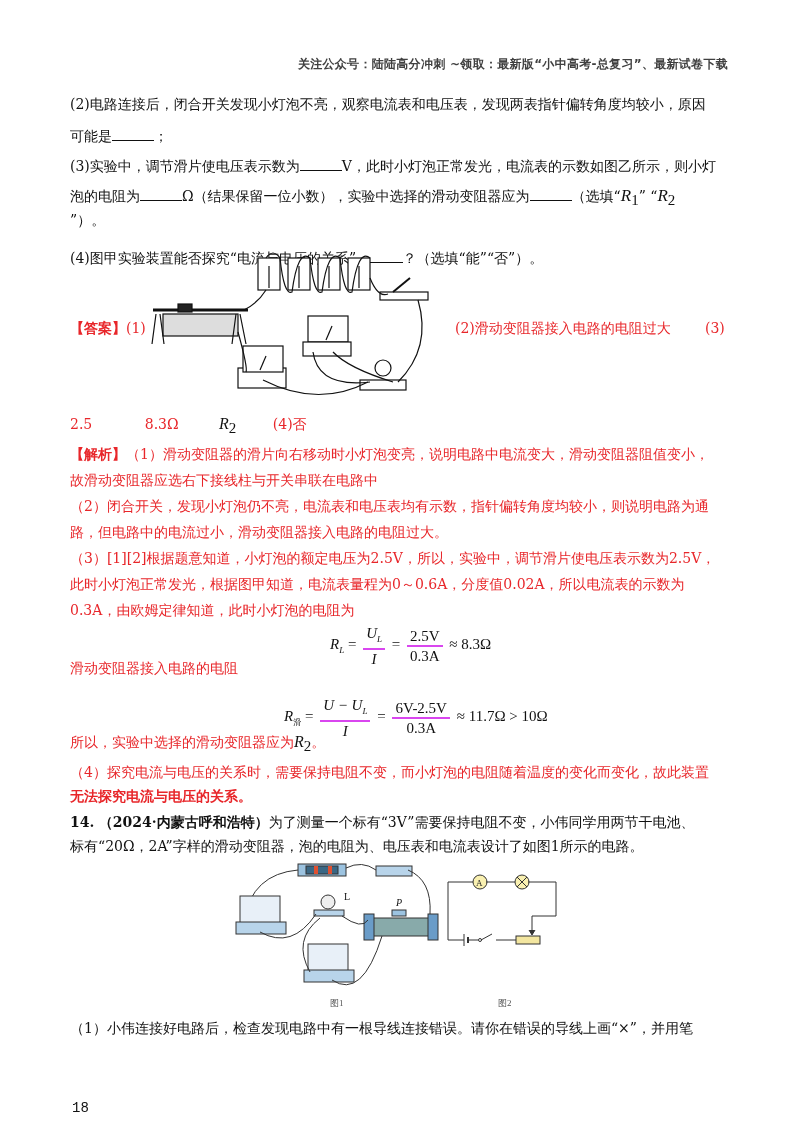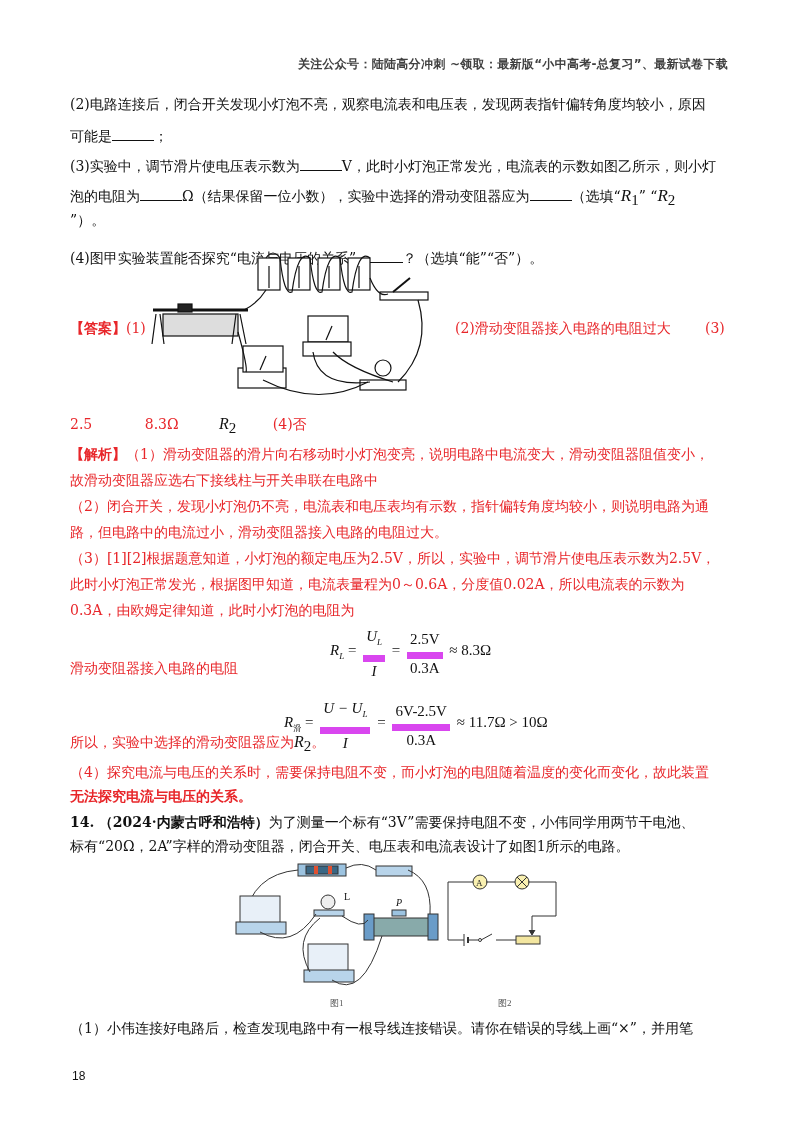--- a/index.html
+++ b/index.html
@@ -7,25 +7,25 @@
          font-family:"DejaVu Serif","Liberation Serif",serif; color:#111; }
   .abs { position:absolute; }
   .hdr { top:56px; right:72px; font-size:12px; font-weight:bold; color:#404040;
          font-family:"DejaVu Sans","Liberation Sans",sans-serif; letter-spacing:0.3px; }
   .line { position:absolute; left:70px; font-size:14px; line-height:20px; white-space:nowrap; }
   .red { color:#e8262a; }
   .blank { display:inline-block; border-bottom:1.5px solid #111; height:14px; vertical-align:baseline; }
   .bold { font-weight:bold; }
   .math { font-family:"Liberation Serif","DejaVu Serif",serif; color:#111; font-size:15px; }
   .frac { display:inline-flex; flex-direction:column; align-items:center; vertical-align:middle; margin:0 3px; }
-  .frac .num { border-bottom:7px solid #d946ef; padding:0 3px; line-height:25px; }
+  .frac .num { border-bottom:2px solid #d946ef; padding:0 3px; line-height:18px; }
   .frac .den { padding:0 3px; line-height:18px; }
   .it { font-style:italic; }
   sub { font-size:9px; }
-  .pagenum { left:72px; top:1069px; font-size:12px; font-family:Liberation Sans, sans-serif; }
+  .pagenum { left:72px; top:1100px; font-size:14px; font-family:Liberation Mono, monospace; }
   svg text { font-family:"Liberation Serif",serif; }
 </style>
 </head>
 <body>
 
 <div class="abs hdr">关注公众号：陆陆高分冲刺  ~领取：最新版“小中高考-总复习”、最新试卷下载</div>
 
 <div class="line" style="top:94px;">(2)电路连接后，闭合开关发现小灯泡不亮，观察电流表和电压表，发现两表指针偏转角度均较小，原因</div>
 <div class="line" style="top:126px;">
   <span>可能是</span><span class="blank" style="width:42px;"></span><span>；</span>
@@ -141,21 +141,21 @@
 
 <div class="line red" style="top:732px;">
   <span>所以，实验中选择的滑动变阻器应为</span><span class="math it" style="color:#111; font-size:16px;">R</span><sub class="math" style="color:#111;">2</sub><span>。</span>
 </div>
 <div class="line red" style="top:762px;">（4）探究电流与电压的关系时，需要保持电阻不变，而小灯泡的电阻随着温度的变化而变化，故此装置</div>
 <div class="line red" style="top:786px;font-weight:bold;">无法探究电流与电压的关系。</div>
 
 <div class="line" style="top:812px;">
   <span class="bold">14.</span> <span class="bold">（2024·内蒙古呼和浩特）</span><span>为了测量一个标有“3V”需要保持电阻不变，小伟同学用两节干电池、</span>
 </div>
-<div class="line" style="top:836px;">标有“20Ω，2A”字样的滑动变阻器，闭合开关、电压表和电流表设计了如图1所示的电路。</div>
+<div class="line" style="top:836px;">标有“20Ω，2A”字样的滑动变阻器，泡的电阻为、电压表和电流表设计了如图1所示的电路。</div>
 
 <svg class="abs" style="left:232px; top:860px;" width="230" height="150" viewBox="0 0 230 150">
   <g stroke="#333" stroke-width="1" fill="none">
     <rect x="66" y="4" width="48" height="12" fill="#9cc3e0"></rect>
     <rect x="74" y="6" width="32" height="8" fill="#3a6784"></rect>
     <rect x="82" y="6" width="4" height="8" fill="#e05030" stroke="none"></rect>
     <rect x="96" y="6" width="4" height="8" fill="#e05030" stroke="none"></rect>
     <rect x="144" y="6" width="36" height="10" fill="#b8d4ea"></rect>
     <path d="M66 10 Q20 14 12 60"></path>
     <path d="M114 8 Q130 0 144 10"></path>

